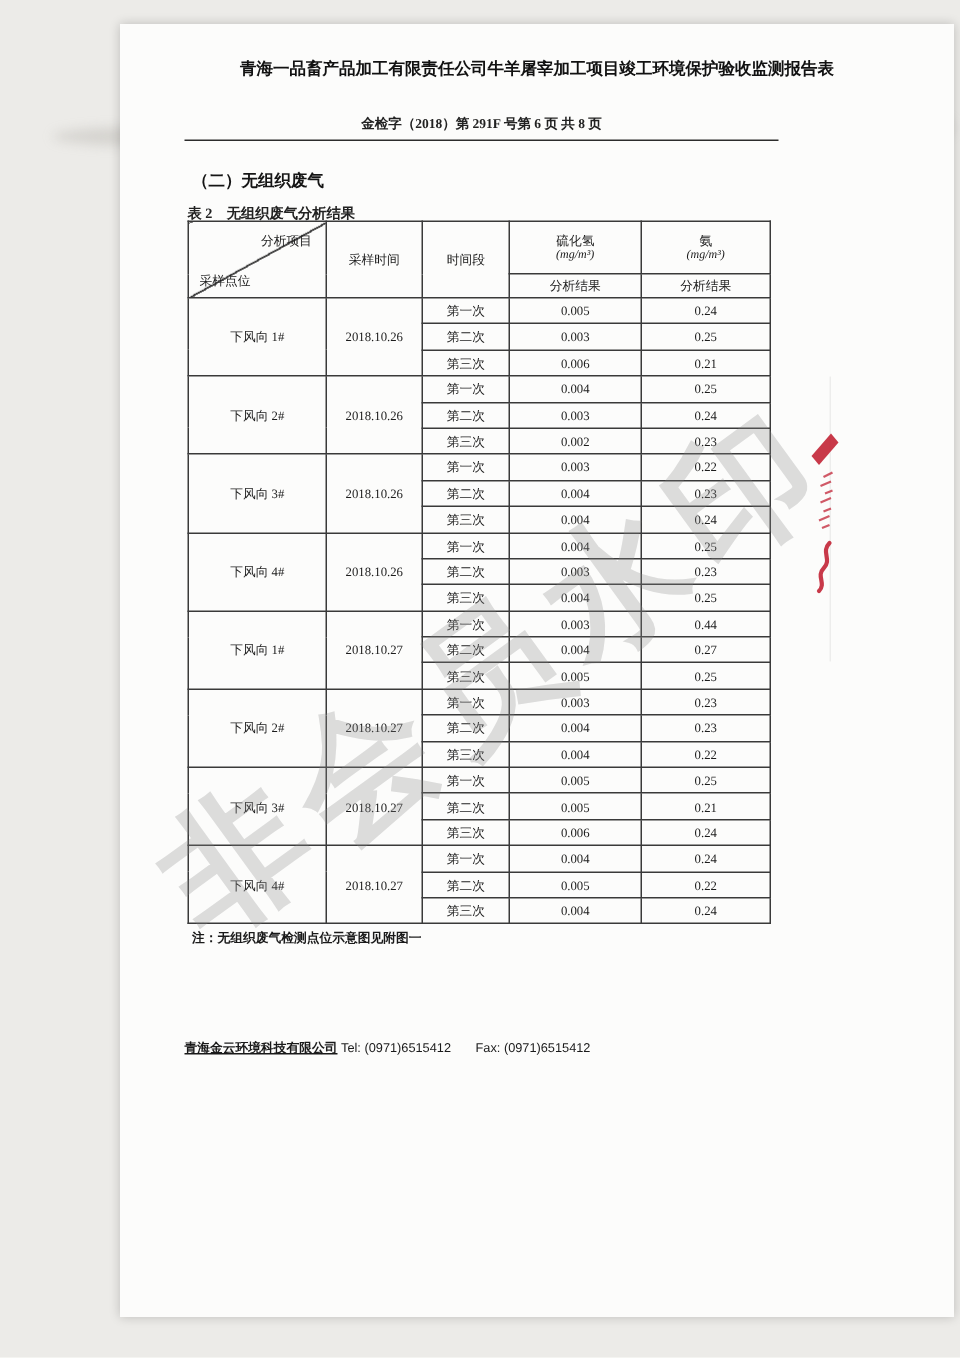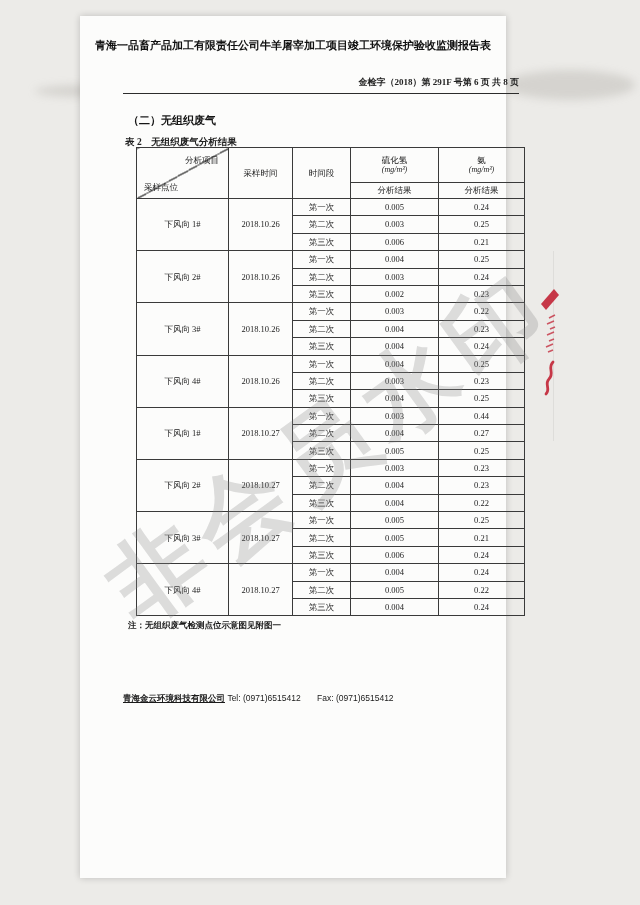--- a/index.html
+++ b/index.html
@@ -4,37 +4,37 @@
 <style>
   html,body{margin:0;padding:0;}
   body{
     width:640px;height:905px;position:relative;overflow:hidden;
     background:#ecebe8;
     font-family:"Liberation Serif","DejaVu Serif",serif;
     color:#1e1e1e;
   }
   .smudge{position:absolute;border-radius:50%;filter:blur(4px);background:rgba(156,152,145,.28);}
   .page{
-    position:absolute;left:80px;top:16px;width:426px;height:862px;
+    position:absolute;left:80px;top:16px;width:556px;height:862px;
     background:#fcfcfb;box-shadow:0 0 7px rgba(0,0,0,.20);
   }
   .doc-title{
     position:absolute;top:22px;left:0;right:0;text-align:center;
     font-size:11px;font-weight:bold;letter-spacing:0px;color:#111;
   }
   .headline{
     position:absolute;top:60px;left:43px;width:396px;
-    display:flex;justify-content:flex-end;align-items:flex-end;
+    display:flex;justify-content:center;align-items:flex-end;
     border-bottom:1.5px solid #2c2c2c;padding-bottom:4px;
     font-size:9px;font-weight:bold;color:#222;
   }
   .section-title{position:absolute;top:97px;left:48px;font-size:11px;font-weight:bold;color:#151515;}
   .caption{position:absolute;top:120px;left:45px;width:388px;text-align:left;font-size:9.5px;font-weight:bold;color:#222;}
   table.analysis{
-    position:absolute;top:131px;left:56px;width:388px;
+    position:absolute;top:131px;left:45px;width:388px;
     border-collapse:collapse;table-layout:fixed;
     font-size:8.5px;color:#1c1c1c;padding-left:32px;
   }
   .analysis td{
     border:1px solid #3a3a3a;text-align:center;vertical-align:middle;
     padding:0;line-height:1.2;height:16.4px;
   }
   .analysis .h-main{height:34px;}
   .analysis .h-sub{height:15px;}
   .analysis .corner{position:relative;padding:0;

